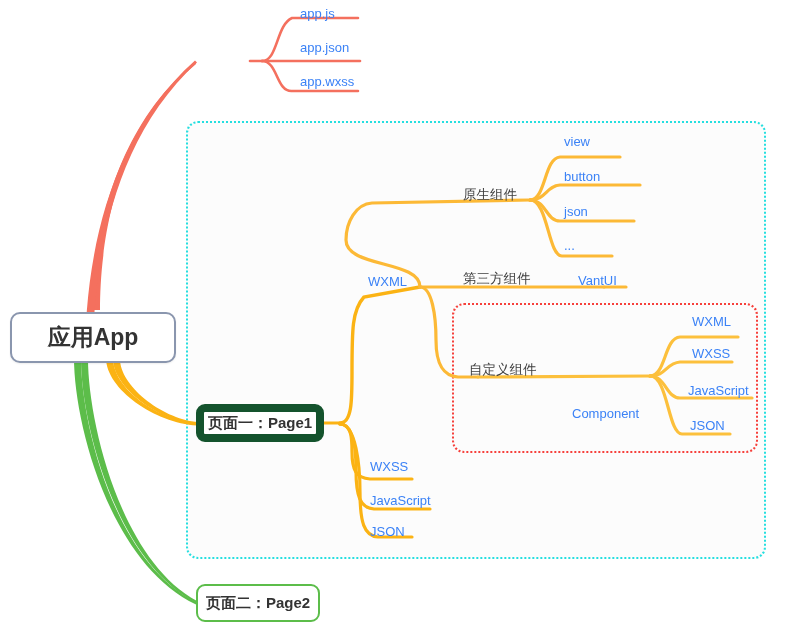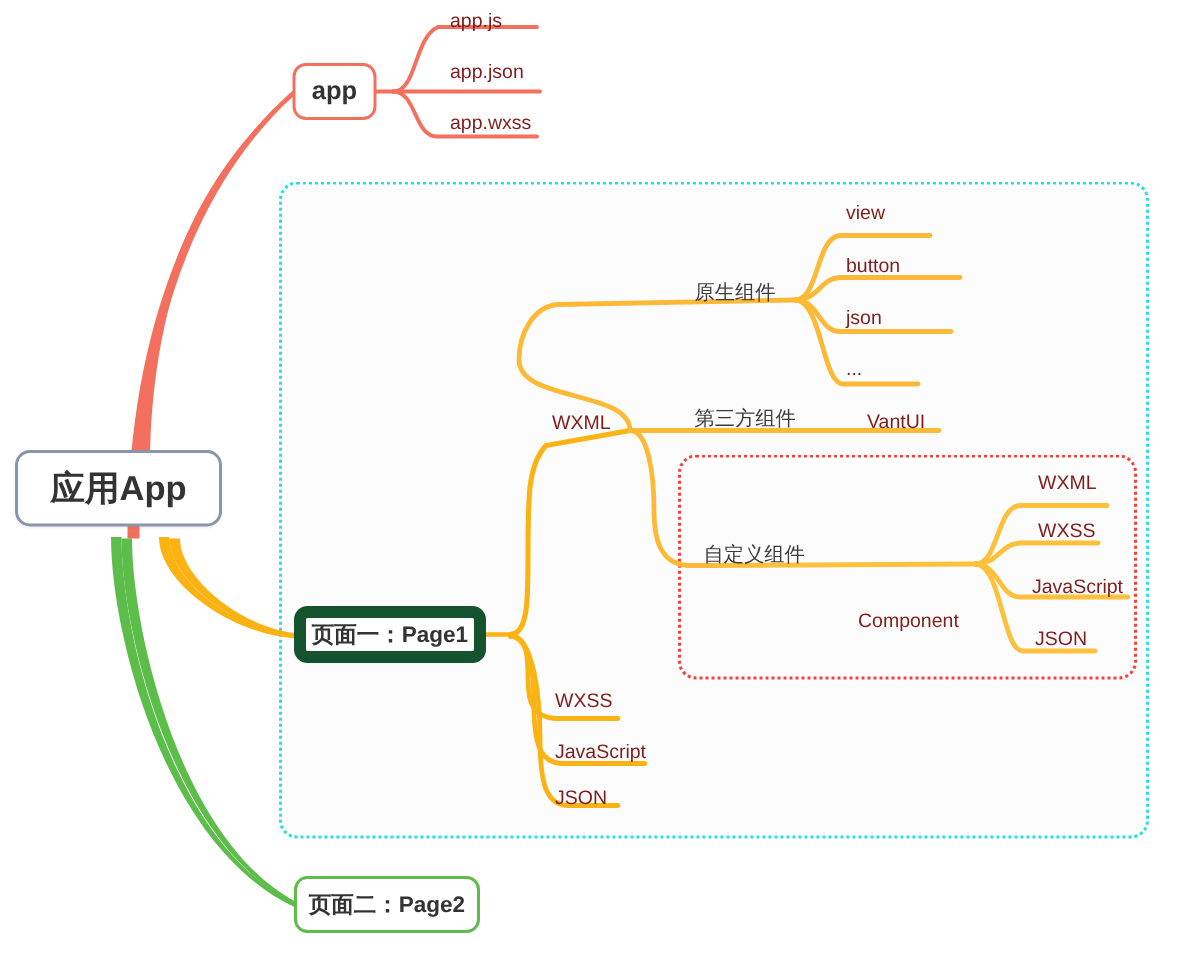--- a/index.html
+++ b/index.html
@@ -69,21 +69,21 @@
   }
   .node-page2 {
     border: 2px solid #5cbd4a;
     font-size: 15px;
     font-weight: bold;
     color: #333333;
   }
   .leaf {
     position: absolute;
     font-size: 13px;
-    color: #7f1d1d;
+    color: #3b82f6;
     white-space: nowrap;
     line-height: 16px;
   }
   .leaf-cn {
     font-size: 13.5px;
     color: #3d3d3d;
     text-align: center;
   }
 </style>
 </head>
@@ -180,27 +180,24 @@
     </g>
 
     <g fill="none" stroke="#fcc03c" stroke-width="3.2" stroke-linecap="round">
       <path d="M 650,376 C 666,376 664,338 680,337 L 738,337"></path>
       <path d="M 650,376 C 666,376 666,363 680,362 L 732,362"></path>
       <path d="M 650,376 C 666,376 666,398 680,398 L 752,398"></path>
       <path d="M 650,376 C 668,376 668,434 682,434 L 730,434"></path>
     </g>
   </svg>
 
-  <div class="node node-root" style="left:10px; top:300px; width:138px; height:51px;">
+  <div class="node node-root" style="left:10px; top:312px; width:166px; height:51px;">
     <span>应用App</span>
   </div>
 
-  <div class="node node-app" style="left:195px; top:42px; width:56px; height:38px;">
-    <span>app</span>
-  </div>
 
   <div class="node node-page1" style="left:196px; top:404px; width:128px; height:38px;">
     <span>页面一：Page1</span>
   </div>
 
   <div class="node node-page2" style="left:196px; top:584px; width:124px; height:38px;">
     <span>页面二：Page2</span>
   </div>
 
   <div class="leaf" style="left:300px; top:6px;">app.js</div>

